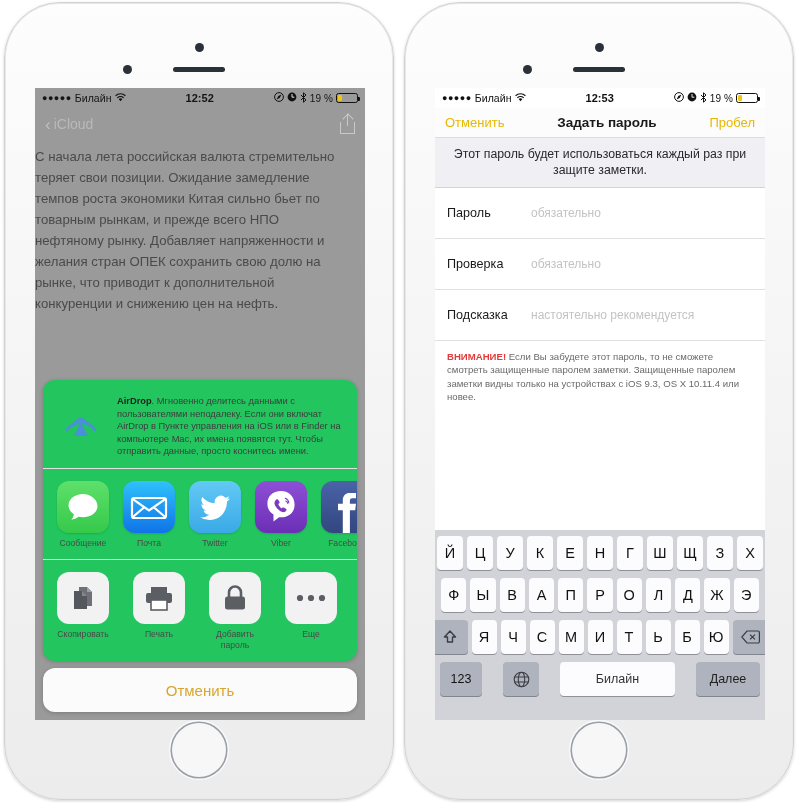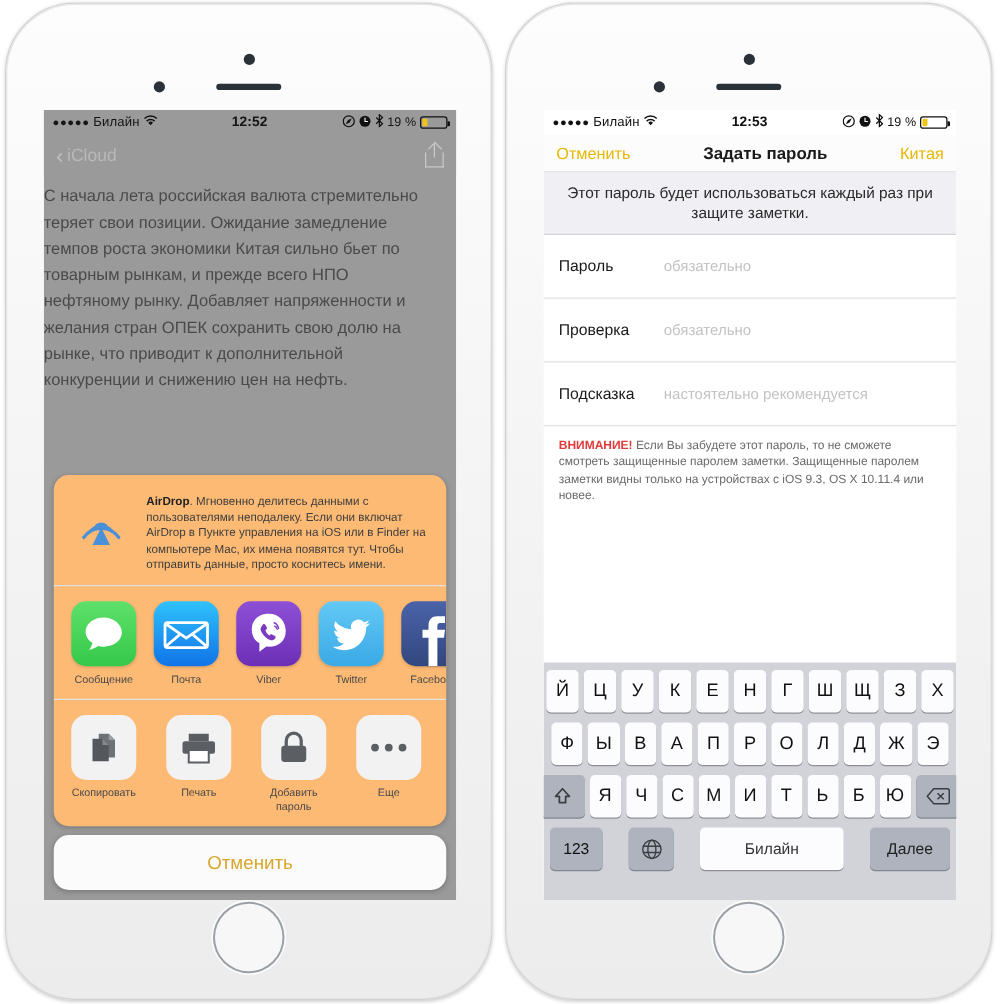--- a/index.html
+++ b/index.html
@@ -76,21 +76,21 @@
                   transform:rotate(45deg); }
 
   .note-body {
     padding:6px 14px 0 0; color:#4a4a4a; font-size:13.2px; line-height:21px;
   }
 
   .sheet {
     position:absolute; left:8px; right:8px; bottom:8px;
   }
   .sheet-card {
-    background:#fdba74; border-radius:12px; overflow:hidden;
+    background:#22c55e; border-radius:12px; overflow:hidden;
     box-shadow:0 1px 4px rgba(0,0,0,.2);
   }
   .airdrop { display:flex; gap:10px; padding:12px 12px 10px 12px; align-items:flex-start; }
   .ad-icon { flex:0 0 auto; width:52px; height:52px; position:relative; }
   .ad-icon svg { display:block; }
   .ad-text { font-size:9.3px; line-height:12.6px; color:#3d3d3d; padding-top:3px; }
   .ad-text b { color:#222; }
   .sep { height:1px; background:#e2e2e2; }
 
   .apps-row {
@@ -266,40 +266,40 @@
                   <svg width="52" height="52" viewBox="0 0 52 52">
                       <rect x="9" y="17" width="34" height="20" rx="2" fill="none" stroke="#fff" stroke-width="2.2"></rect>
                       <path d="M9.8 18.2L26 29.5l16.2-11.3" fill="none" stroke="#fff" stroke-width="2.2"></path>
                       <path d="M9.8 36L21 26.5M42.2 36L31 26.5" fill="none" stroke="#fff" stroke-width="2.2"></path>
                     </svg>
                 </div>
                 <div class="nm">Почта</div>
               </div>
 
               <div class="app">
+                <div class="ico" style="background:linear-gradient(180deg,#63c9f5,#3aa9e6);">
+                  <svg width="52" height="52" viewBox="0 0 52 52">
+                      <path d="M41 17.6c-1.1.5-2.3.8-3.5 1a6.1 6.1 0 002.7-3.4c-1.2.7-2.5 1.2-3.9 1.5a6.1 6.1 0 00-10.4 5.6c-5.1-.3-9.6-2.7-12.6-6.4a6.1 6.1 0 001.9 8.2c-1 0-1.9-.3-2.8-.8 0 3 2.1 5.5 4.9 6.1-.9.2-1.8.3-2.8.1a6.1 6.1 0 005.7 4.2A12.3 12.3 0 0111 36.3a17.3 17.3 0 009.4 2.8c11.3 0 17.5-9.4 17.5-17.5v-.8c1.2-.9 2.2-2 3.1-3.2z" fill="#fff"></path>
+                    </svg>
+                </div>
+                <div class="nm">Twitter</div>
+              </div>
+
+              <div class="app">
                 <div class="ico" style="background:linear-gradient(180deg,#8d4fd6,#6b2fb5);">
                   <svg width="52" height="52" viewBox="0 0 52 52">
                       <path d="M26 10c-8.2 0-13.6 5-13.6 12.6 0 5.2 2.4 9 6.1 10.8v7l5.6-4.2c.6.1 1.3.1 1.9.1 8.2 0 13.6-5 13.6-12.6S34.2 10 26 10z" fill="#fff"></path>
                       <path d="M21.5 18.3c.9-.5 1.6.2 2 .9l.9 1.6c.4.7.2 1.4-.4 1.8l-.7.5c.2 1.2 1.8 3.5 3.3 4.3l.6-.6c.5-.5 1.2-.5 1.8-.1l1.6.9c.8.5 1.2 1.2.7 2-.8 1.3-2.4 2-3.9 1.5-3.2-1-6.8-4.6-7.8-7.9-.4-1.5.2-3.1 1.9-4.9z" fill="#7c3bbf"></path>
                       <g fill="none" stroke="#7c3bbf" stroke-width="1.1" stroke-linecap="round">
                         <path d="M30.3 17.2a5.6 5.6 0 013.5 4.6"></path>
                         <path d="M30.8 20a3 3 0 012 2.4"></path>
                       </g>
                     </svg>
                 </div>
                 <div class="nm">Viber</div>
-              </div>
-
-              <div class="app">
-                <div class="ico" style="background:linear-gradient(180deg,#63c9f5,#3aa9e6);">
-                  <svg width="52" height="52" viewBox="0 0 52 52">
-                      <path d="M41 17.6c-1.1.5-2.3.8-3.5 1a6.1 6.1 0 002.7-3.4c-1.2.7-2.5 1.2-3.9 1.5a6.1 6.1 0 00-10.4 5.6c-5.1-.3-9.6-2.7-12.6-6.4a6.1 6.1 0 001.9 8.2c-1 0-1.9-.3-2.8-.8 0 3 2.1 5.5 4.9 6.1-.9.2-1.8.3-2.8.1a6.1 6.1 0 005.7 4.2A12.3 12.3 0 0111 36.3a17.3 17.3 0 009.4 2.8c11.3 0 17.5-9.4 17.5-17.5v-.8c1.2-.9 2.2-2 3.1-3.2z" fill="#fff"></path>
-                    </svg>
-                </div>
-                <div class="nm">Twitter</div>
               </div>
 
               <div class="app">
                 <div class="ico" style="background:linear-gradient(180deg,#4a63a8,#32477f);">
                   <svg width="52" height="52" viewBox="0 0 52 52">
                       <path d="M34 12h-5.2c-4.3 0-7 2.7-7 7.1v3.6H17v6.5h4.8V52h7.1V29.2h5.3l.8-6.5h-6.1v-3c0-1.5.4-2.4 2.5-2.4H35V12z" fill="#fff"></path>
                     </svg>
                 </div>
                 <div class="nm">Facebook</div>
               </div>
@@ -405,21 +405,21 @@
             <span>19 %</span>
             <span class="batt">
                 <i></i>
               </span>
           </div>
         </div>
 
         <div class="navbar-pw">
           <div class="nav-side">Отменить</div>
           <div class="nav-title">Задать пароль</div>
-          <div class="nav-side">Китая</div>
+          <div class="nav-side">Пробел</div>
         </div>
 
         <div class="pw-head">Этот пароль будет использоваться каждый раз при защите заметки.</div>
 
         <div class="fields">
           <div class="field">
             <div class="lab">Пароль</div>
             <div class="val">обязательно</div>
           </div>
           <div class="field">

